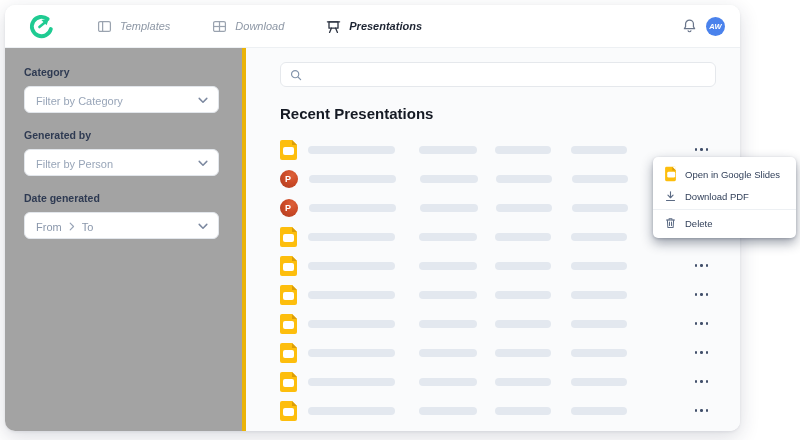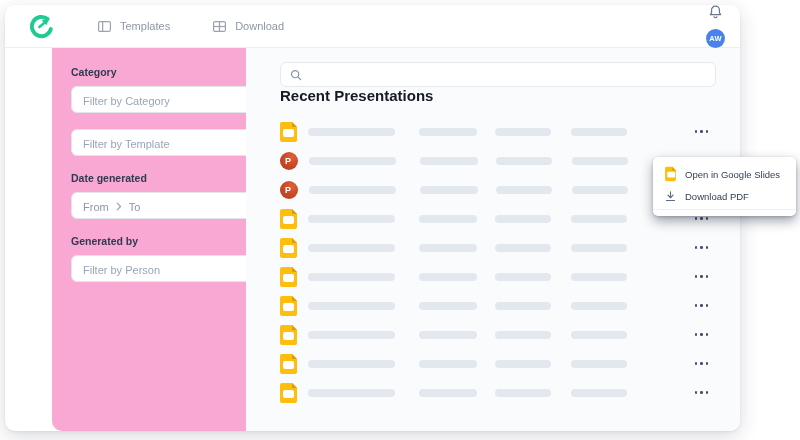--- a/index.html
+++ b/index.html
@@ -10,40 +10,39 @@
   .window {
     position:absolute; left:5px; top:5px; width:735px; height:426px;
     background:#fff; border-radius:10px;
     box-shadow:0 6px 20px rgba(30,40,70,.16), 0 1px 3px rgba(30,40,70,.08);
   }
 
   
   .navbar {
     position:absolute; top:0; left:0; right:0; height:43px;
     display:flex; align-items:center; padding:0 15px 0 22px;
-    border-bottom:1px solid #EDF0F3; background:#fff; border-radius:10px 10px 0 0;
+    border-bottom:1px solid #EDF0F3; background:#fff; border-radius:10px 10px 0 0;font-style:italic;
   }
   .brand { width:28px; height:28px; display:flex; align-items:center; justify-content:center; }
   .nav-item { display:flex; align-items:center; gap:8px; margin-left:42px; cursor:pointer;
     font-size:11px; color:#8D97A5; }
   .nav-item:first-of-type { margin-left:48px; }
   .nav-item .nav-ic { display:flex; color:#9AA3AF; }
   .nav-item.active { color:#1E2533; font-weight:700; }
   .nav-item.active .nav-ic { color:#2B3240; }
-  .nav-right { margin-left:auto; display:flex; align-items:center; gap:9px;flex-direction:column; }
+  .nav-right { margin-left:auto; display:flex; align-items:center; gap:9px; }
   .bell { display:flex; cursor:pointer; }
   .avatar { width:19px; height:19px; border-radius:50%; background:#4A82EC; color:#fff;
     font-size:7.5px; font-weight:700; display:flex; align-items:center; justify-content:center; letter-spacing:.2px; }
 
   
   .sidebar {
     position:absolute; top:43px; left:0; bottom:0; width:241px;
-    background:#f9a8d4; border-right:2px solid #eab308; border-radius:0 0 0 10px;
+    background:#a3a3a3; border-right:4px solid #eab308; border-radius:0 0 0 10px;
     padding:18px 23px 0 19px;
-    margin-left:47px;
   }
   .filter-group { margin-bottom:16px; }
   .filter-label { font-size:10.5px; font-weight:700; color:#2E3A52; margin-bottom:8px; }
   .select {
     height:27px; border:1px solid #E2E6EB; border-radius:6px; background:#fff;
     display:flex; align-items:center; justify-content:space-between;
     padding:2px 10px 0 11px; cursor:pointer;
   }
   .select-placeholder { font-size:11px; color:#98A5B8; }
   .select-range { display:flex; align-items:center; gap:7px; font-size:11px; color:#8A97AB; }
@@ -55,21 +54,21 @@
     padding:14px 24px 0 34px; overflow:hidden;
   }
   .search-bar {
     height:25px; background:#fff; border:1px solid #E5E8EC; border-radius:6px;
     display:flex; align-items:center; padding:0 9px; gap:7px;
   }
   .search-bar input {
     border:none; outline:none; background:transparent; flex:1; font-size:11px; color:#3A4burg;
     color:#3A4558; font-family:"Liberation Sans", sans-serif;
   }
-  .heading { font-size:15px; font-weight:700; color:#151A24; }
+  .heading { margin-top:18px; font-size:15px; font-weight:700; color:#151A24; }
   .rows { margin-top:13px; }
   .row { height:29px; display:flex; align-items:center; }
   .bar { height:8px; border-radius:4px; background:#E3E8EF; }
   .bar1 { width:87px; margin-left:11px; }
   .bar2 { width:58px; margin-left:24px; }
   .bar3 { width:56px; margin-left:18px; }
   .bar4 { width:56px; margin-left:20px; }
   .dots { margin-left:auto; margin-right:6px; display:flex; gap:3px; padding:5px 2px; cursor:pointer; }
   .dots i { width:2.5px; height:2.5px; border-radius:50%; background:#42506B; }
 
@@ -126,20 +125,31 @@
         <span class="nav-ic">
           <svg width="15" height="15" viewBox="0 0 16 16">
               <rect x="1.7" y="2.7" width="12.6" height="10.6" rx="1.6" fill="none" stroke="currentColor" stroke-width="1.3"></rect>
               <line x1="8" y1="2.7" x2="8" y2="13.3" stroke="currentColor" stroke-width="1.3"></line>
               <line x1="1.7" y1="8" x2="14.3" y2="8" stroke="currentColor" stroke-width="1.3"></line>
             </svg>
         </span>
         <span class="nav-label">Download</span>
       </div>
 
+      <div class="nav-item active">
+        <span class="nav-ic">
+          <svg width="15" height="15" viewBox="0 0 16 16" fill="none" stroke="currentColor" stroke-width="1.4" stroke-linecap="round" stroke-linejoin="round">
+              <line x1="1.5" y1="3" x2="14.5" y2="3"></line>
+              <rect x="3.2" y="3" width="9.6" height="6.8"></rect>
+              <line x1="5.7" y1="9.8" x2="3.8" y2="14.3"></line>
+              <line x1="10.3" y1="9.8" x2="12.2" y2="14.3"></line>
+            </svg>
+        </span>
+        <span class="nav-label">Presentations</span>
+      </div>
 
       <div class="nav-right">
         <span class="bell">
           <svg width="15" height="16" viewBox="0 0 16 17" fill="none" stroke="#69758A" stroke-width="1.3" stroke-linecap="round" stroke-linejoin="round">
               <path d="M8 2.2 a4.2 4.2 0 0 1 4.2 4.2 v2.8 l1.3 2.2 H2.5 L3.8 9.2 V6.4 A4.2 4.2 0 0 1 8 2.2 z"></path>
               <path d="M6.5 13.6 a1.6 1.6 0 0 0 3 0"></path>
             </svg>
         </span>
         <span class="avatar">AW</span>
       </div>
@@ -152,22 +162,26 @@
     <div class="select">
       <span class="select-placeholder">Filter by Category</span>
 
       <svg width="10" height="7" viewBox="0 0 10 7">
                 <path d="M1.2 1.4 L5 5.2 L8.8 1.4" fill="none" stroke="#7C89A0" stroke-width="1.5" stroke-linecap="round" stroke-linejoin="round"></path>
               </svg>
     </div>
   </div>
 
   <div class="filter-group">
+  </div>
+
+  <div class="filter-group">
+    <div class="filter-label">Generated by</div>
     <div class="select">
-      <span class="select-placeholder">Filter by Template</span>
+      <span class="select-placeholder">Filter by Person</span>
 
       <svg width="10" height="7" viewBox="0 0 10 7">
                 <path d="M1.2 1.4 L5 5.2 L8.8 1.4" fill="none" stroke="#7C89A0" stroke-width="1.5" stroke-linecap="round" stroke-linejoin="round"></path>
               </svg>
     </div>
   </div>
 
   <div class="filter-group">
     <div class="filter-label">Date generated</div>
     <div class="select">
@@ -179,31 +193,20 @@
                 </svg>
         <span class="range-to">To</span>
       </span>
       <svg width="10" height="7" viewBox="0 0 10 7">
                 <path d="M1.2 1.4 L5 5.2 L8.8 1.4" fill="none" stroke="#7C89A0" stroke-width="1.5" stroke-linecap="round" stroke-linejoin="round"></path>
               </svg>
     </div>
   </div>
 
   <div class="filter-group">
-    <div class="filter-label">Generated by</div>
-    <div class="select">
-      <span class="select-placeholder">Filter by Person</span>
-
-      <svg width="10" height="7" viewBox="0 0 10 7">
-                <path d="M1.2 1.4 L5 5.2 L8.8 1.4" fill="none" stroke="#7C89A0" stroke-width="1.5" stroke-linecap="round" stroke-linejoin="round"></path>
-              </svg>
-    </div>
-  </div>
-
-  <div class="filter-group">
   </div>
 </div>
     </div>
 
     <div class="main">
       <div class="search-bar">
         <span style="display:flex">
           <svg width="12" height="12" viewBox="0 0 14 14" fill="none" stroke="#8495AC" stroke-width="1.4" stroke-linecap="round">
               <circle cx="6" cy="6" r="4.2"></circle>
               <line x1="9.3" y1="9.3" x2="12.4" y2="12.4"></line>
@@ -376,16 +379,27 @@
         <span class="mi-ic">
           <svg width="11" height="12" viewBox="0 0 12 13" fill="none" stroke="#5C6B84" stroke-width="1.2" stroke-linecap="round" stroke-linejoin="round">
               <path d="M6 1.8 V8.2"></path>
               <path d="M3.2 5.6 L6 8.4 L8.8 5.6"></path>
               <path d="M1.6 11.4 H10.4"></path>
             </svg>
         </span>
         <span class="mi-label">Download PDF</span>
       </div>
       <div class="menu-divider"></div>
+      <div class="menu-item">
+        <span class="mi-ic">
+          <svg width="11" height="12" viewBox="0 0 12 13" fill="none" stroke="#5C6B84" stroke-width="1.1" stroke-linecap="round" stroke-linejoin="round">
+              <path d="M1.6 3.2 h8.8"></path>
+              <path d="M4.4 3.2 V1.9 h3.2 V3.2"></path>
+              <path d="M2.6 3.2 l.5 8.2 h5.8 l.5-8.2"></path>
+              <path d="M4.9 5.4 v3.8 M7.1 5.4 v3.8"></path>
+            </svg>
+        </span>
+        <span class="mi-label">Delete</span>
+      </div>
     </div>
 
   </div>
 </div>
 
 </body></html>

